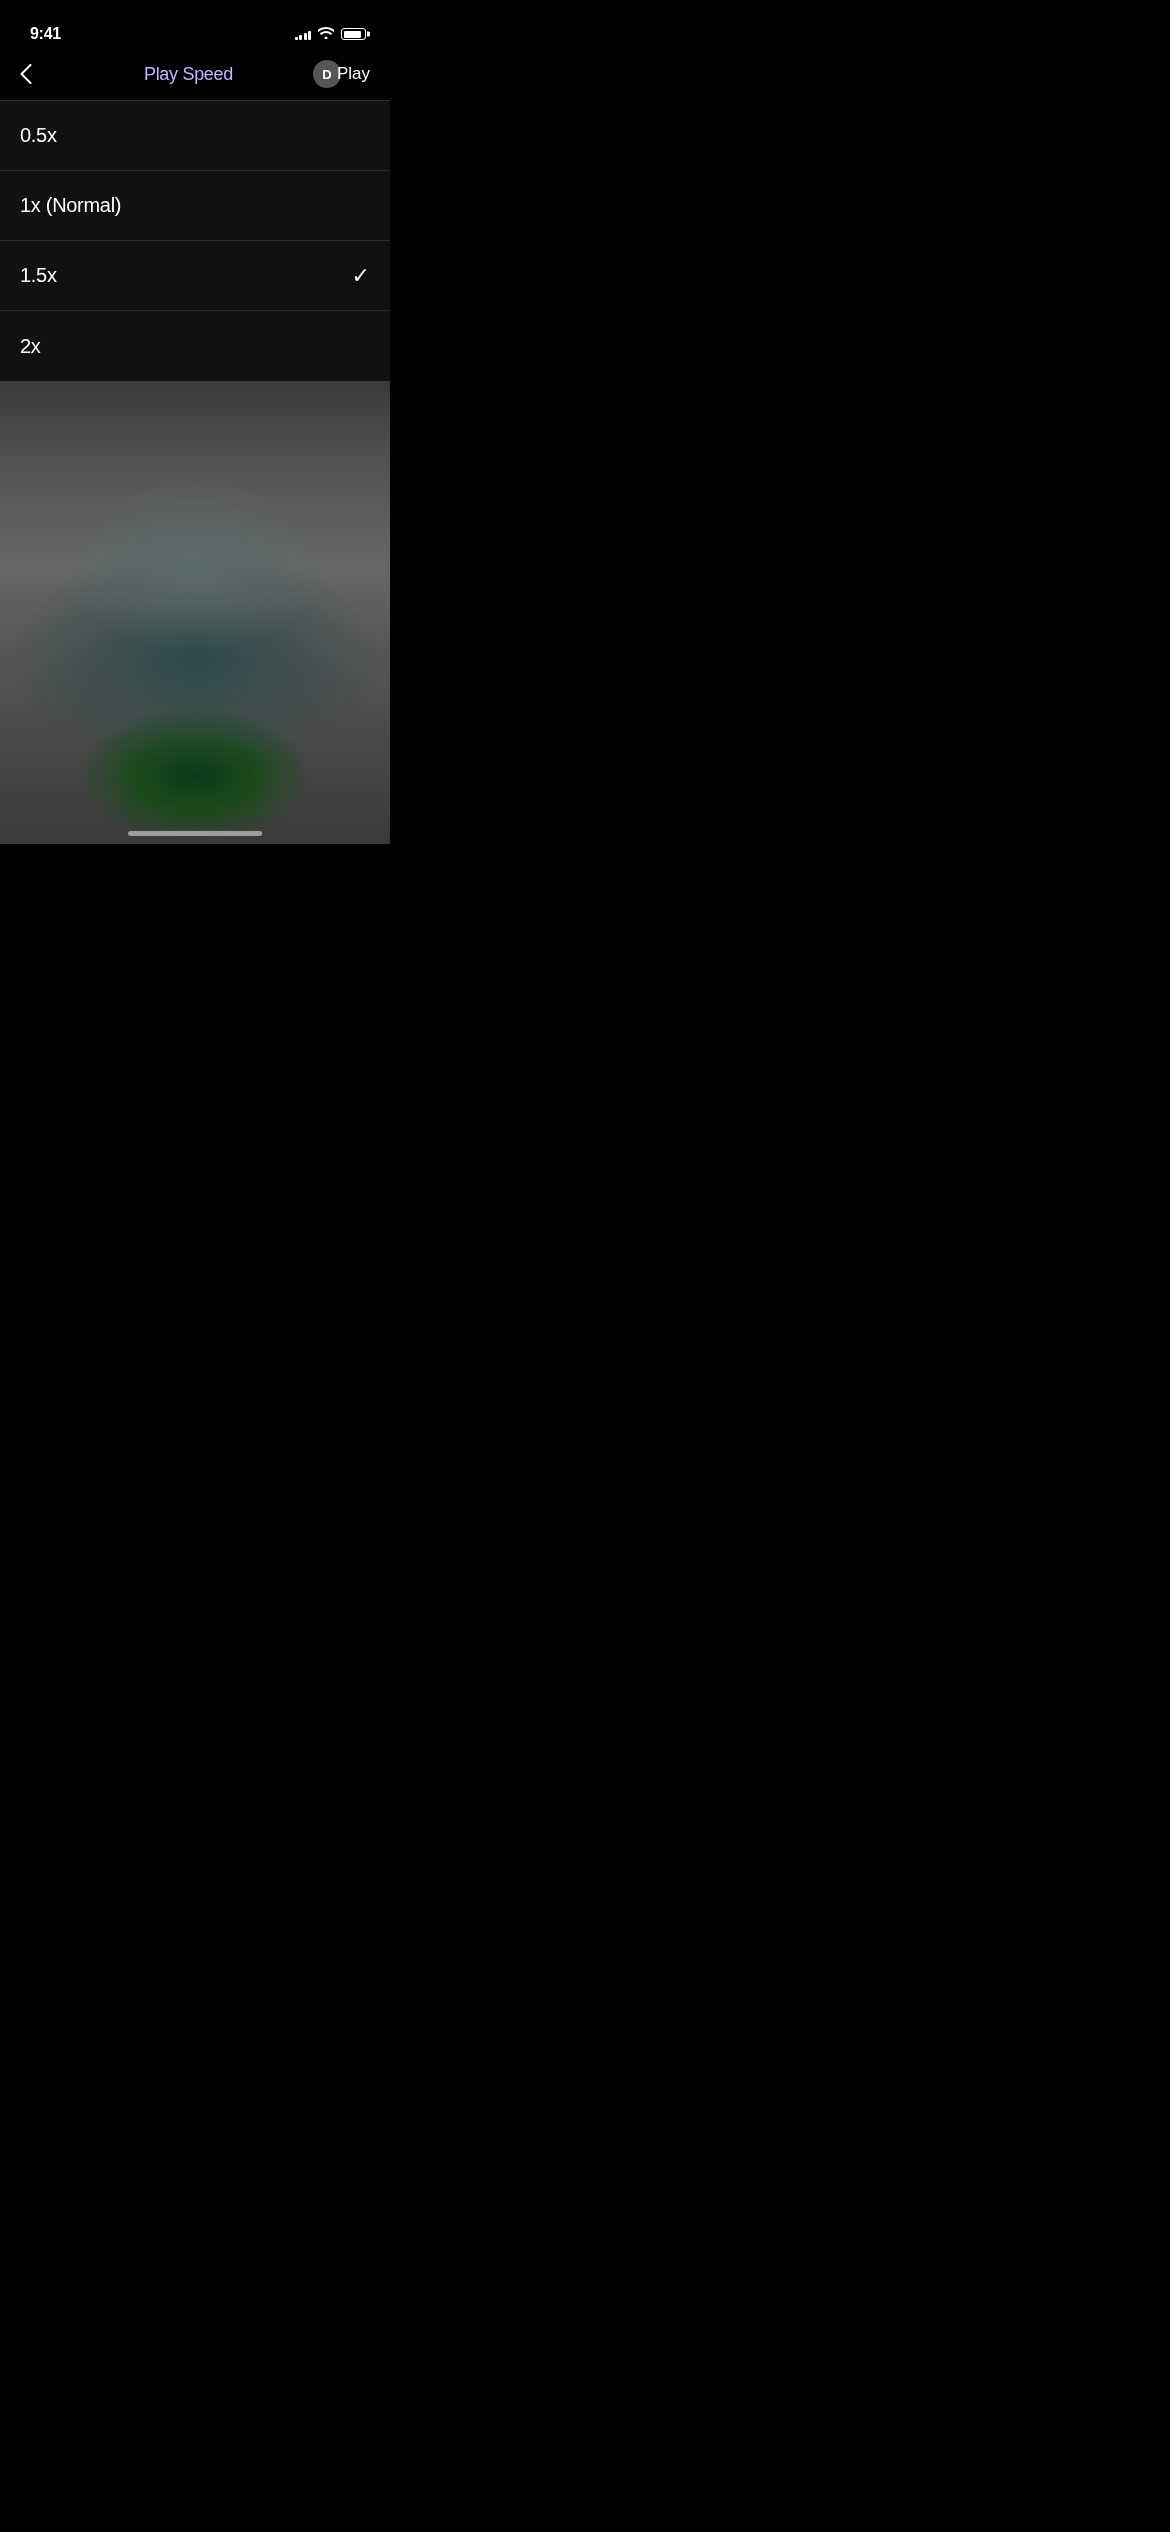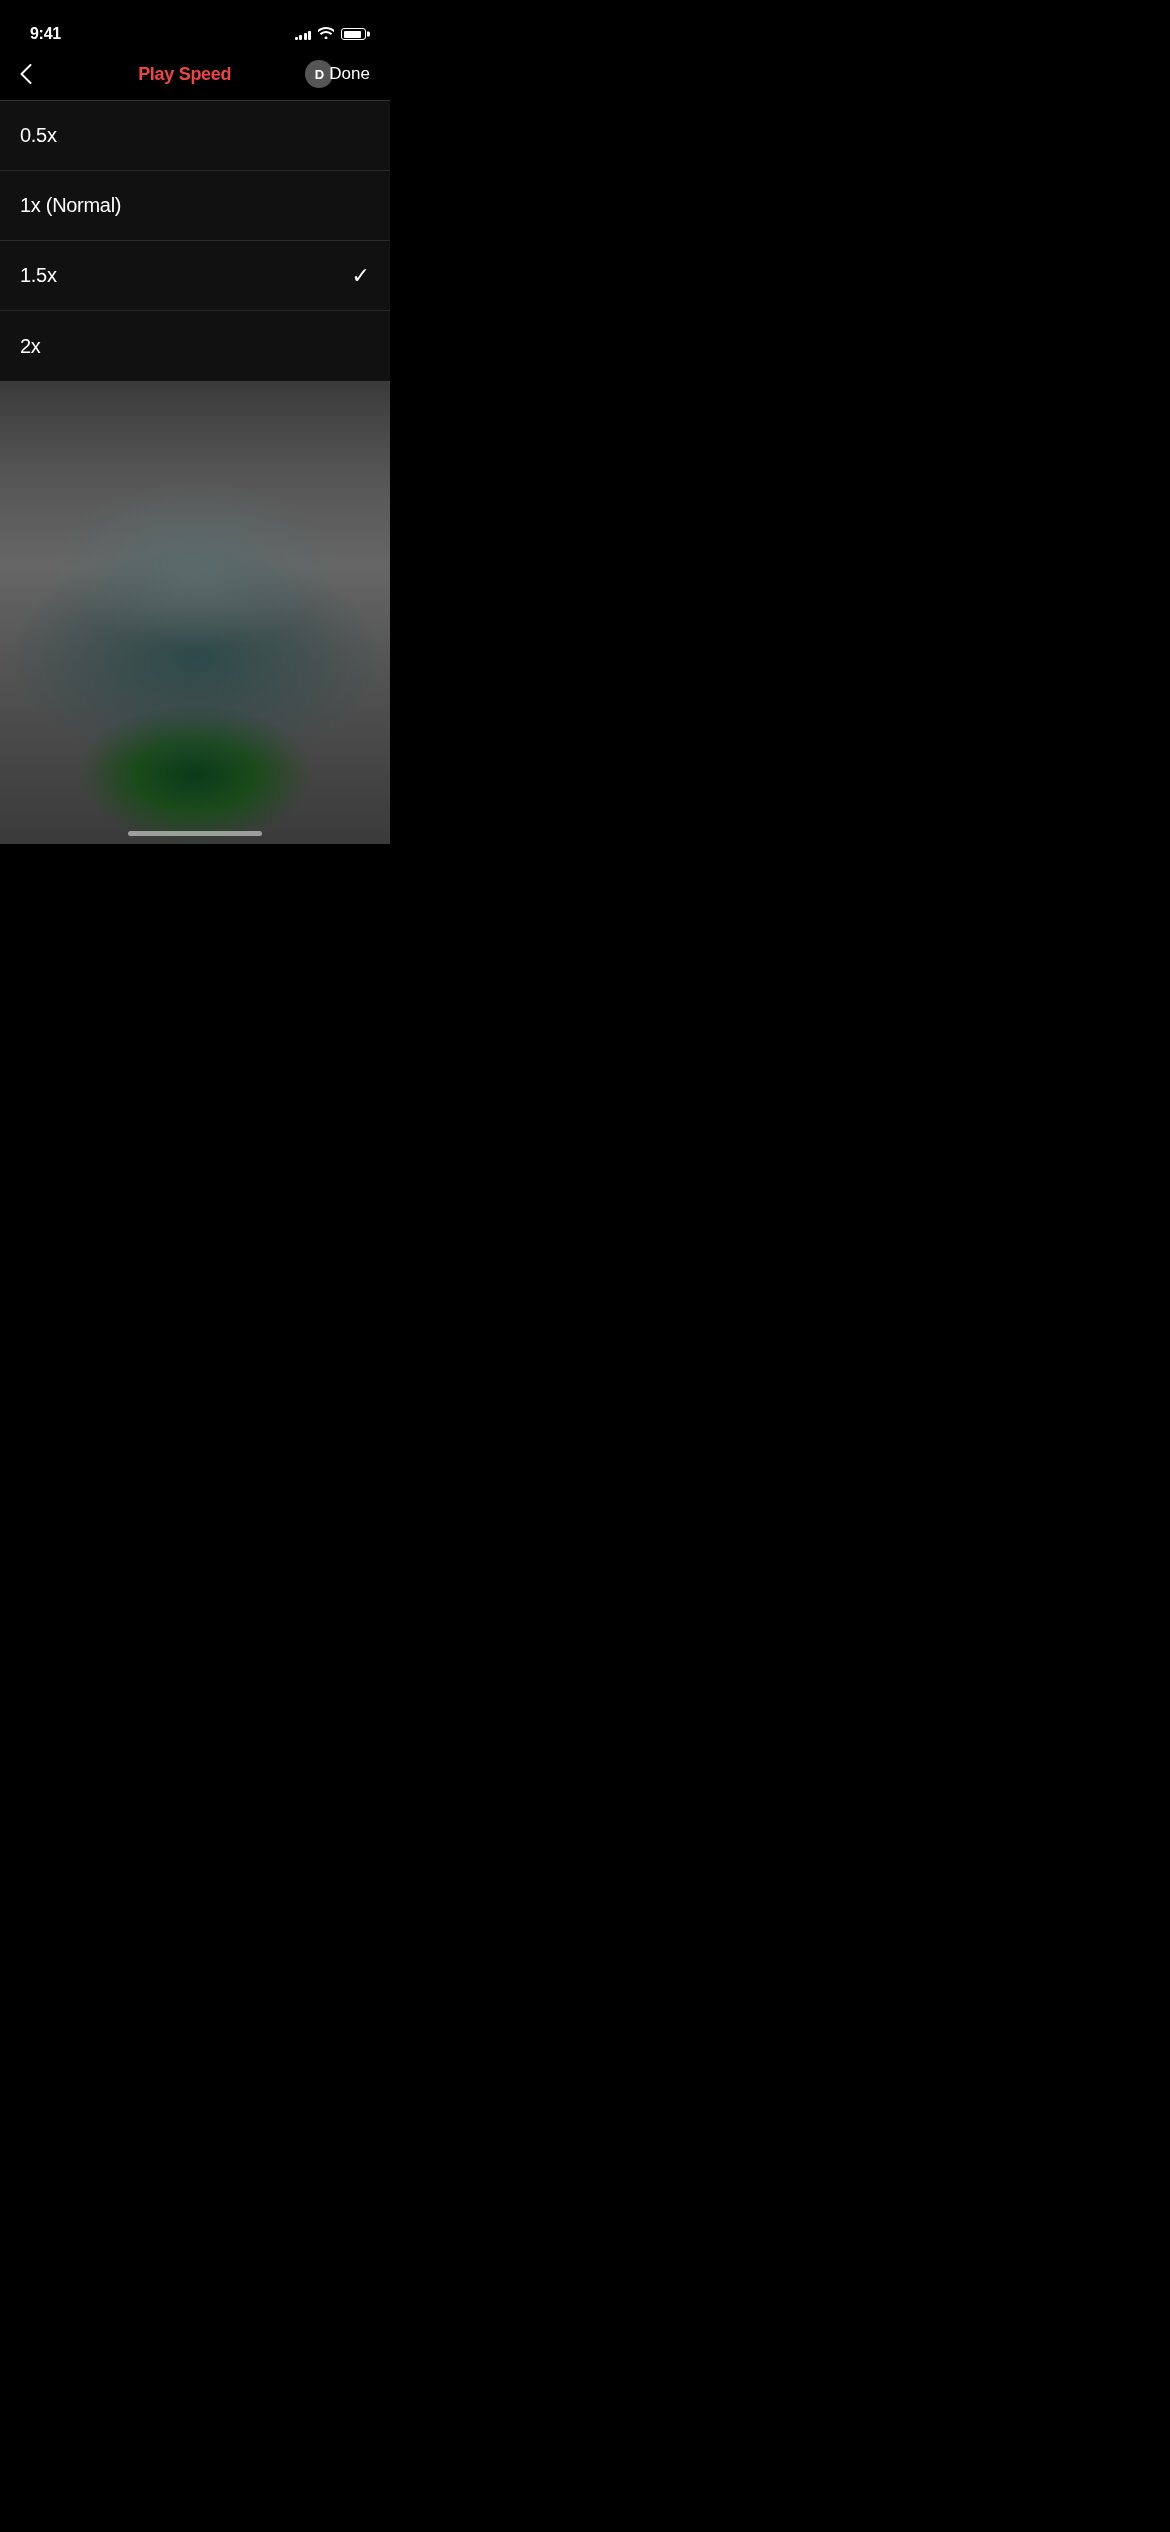--- a/index.html
+++ b/index.html
@@ -118,22 +118,22 @@
       cursor: pointer;
       width: 44px;
       height: 44px;
       display: flex;
       align-items: center;
       justify-content: flex-start;
     }
 
     .nav-title {
       font-size: 18px;
-      font-weight: 700;
-      color: #ef4444;
+      font-weight: 400;
+      color: #c4b5fd;
       letter-spacing: -0.3px;
     }
 
     .nav-done {
       color: #fff;
       font-size: 17px;
       font-weight: 400;
       cursor: pointer;
       display: flex;
       align-items: center;
@@ -264,21 +264,21 @@
 
     <div class="nav-bar">
       <div class="nav-back">
         <svg width="12" height="20" viewBox="0 0 12 20" fill="none">
           <path d="M10.5 1L1.5 10L10.5 19" stroke="white" stroke-width="2" stroke-linecap="round" stroke-linejoin="round"></path>
         </svg>
       </div>
       <span class="nav-title">Play Speed</span>
       <div class="nav-done">
         <div class="nav-done-avatar">D</div>
-        <span>Done</span>
+        <span>Play</span>
       </div>
     </div>
 
     <div class="top-divider"></div>
 
     <div class="speed-list" id="speed-list">
     <div class="speed-item">
           <span class="speed-label">0.5x</span>
         </div>
         <div class="speed-item">

